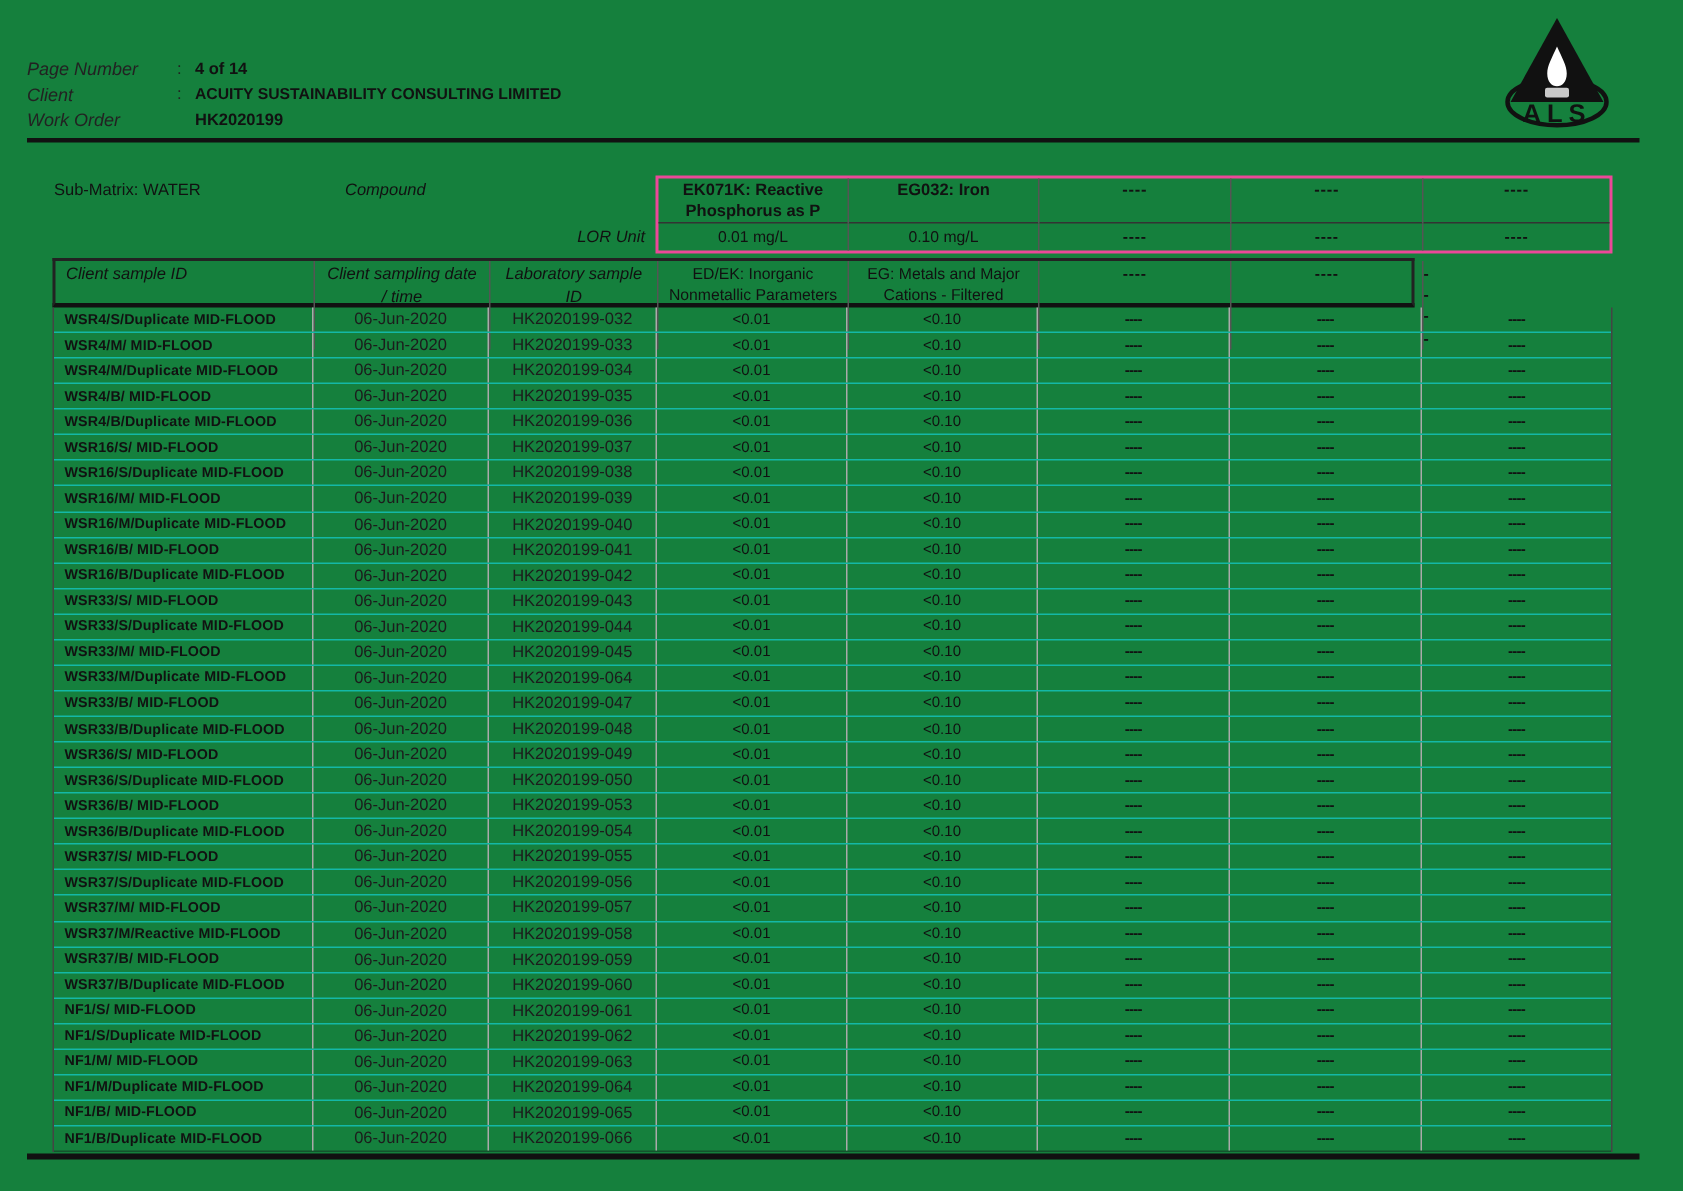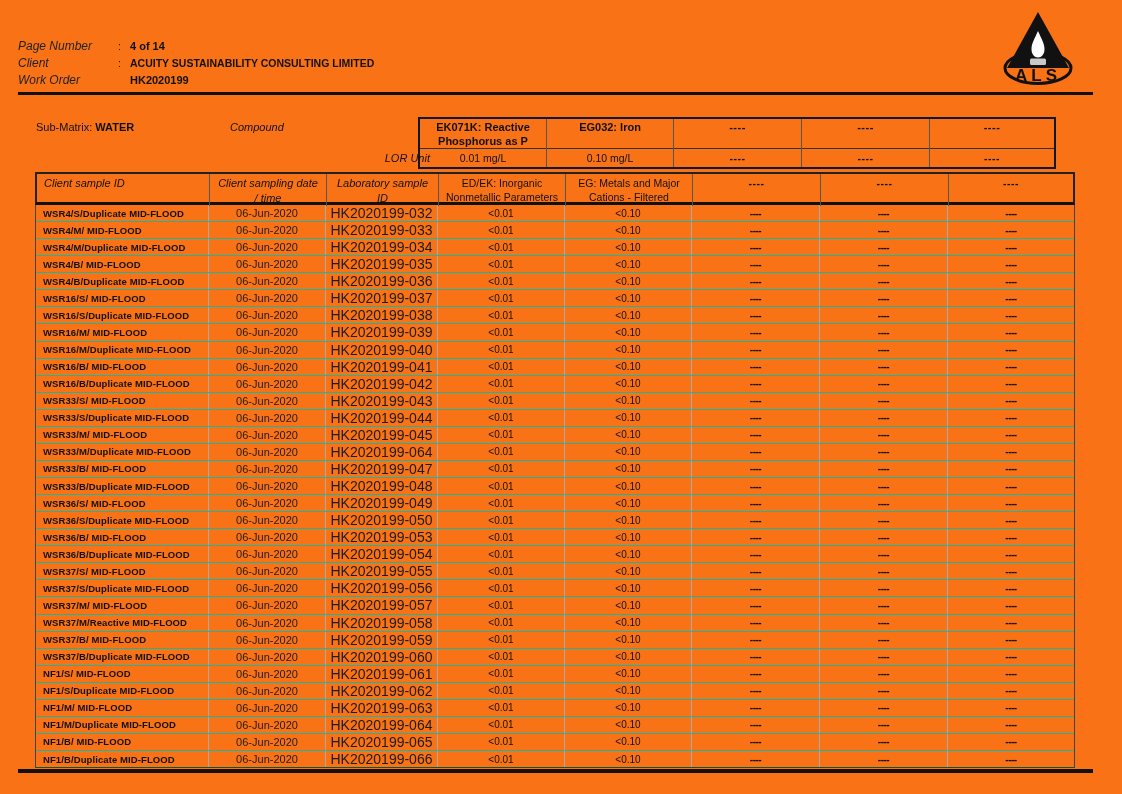--- a/index.html
+++ b/index.html
@@ -1,56 +1,56 @@
 <!DOCTYPE html>
 <html><head>
 <meta charset="utf-8">
 <title>ALS Report</title>
 <style>
   html,body{margin:0;padding:0;background:#fff;}
   #sheet{
-    position:relative;width:1122px;height:794px;background:#f97316;
+    position:relative;width:1122px;height:794px;background:#15803d;
     font-family:"Liberation Sans","DejaVu Sans",sans-serif;color:#111;
     overflow:hidden;
   }
   
   .pg-header{position:absolute;left:18px;top:37px;}
   .pg-row{display:flex;height:17px;align-items:center;}
   .pg-label{width:100px;font-style:italic;font-size:12px;color:#222;}
   .pg-colon{width:12px;font-size:11px;color:#222;}
   .pg-value{font-weight:bold;font-size:11px;color:#111;}
   .pg-value.caps{font-size:10.5px;}
   .logo{position:absolute;left:988px;top:10px;width:100px;height:78px;}
   .rule-top{position:absolute;left:18px;top:92px;width:1075px;height:3px;background:#111;}
   .rule-bottom{position:absolute;left:18px;top:769px;width:1075px;height:4px;background:#111;}
 
   
   .submatrix{position:absolute;left:36px;top:121px;font-size:11px;}
-  .submatrix b{font-weight:bold;}
+  .submatrix b{font-weight:normal;}
   .lbl-compound{position:absolute;left:230px;top:121px;width:200px;text-align:left;font-style:italic;font-size:11px;}
   .lbl-lor{position:absolute;left:230px;top:152px;width:200px;text-align:right;font-style:italic;font-size:11px;}
 
   
   .compound-box{
-    position:absolute;left:418px;top:117px;width:638px;height:52px;
-    box-sizing:border-box;border:2px solid #0f172a;
+    position:absolute;left:437px;top:117px;width:638px;height:52px;
+    box-sizing:border-box;border:2px solid #ec4899;
   }
   .comp-row{display:grid;grid-template-columns:127px 127px 128px 128px 1fr;height:30px;border-bottom:1px solid #333;box-sizing:border-box;}
   .lor-row{display:grid;grid-template-columns:127px 127px 128px 128px 1fr;height:18px;}
   .comp-cell{display:flex;align-items:flex-start;justify-content:center;text-align:center;
     font-weight:bold;font-size:11px;line-height:1.3;padding-top:1px;white-space:pre-line;
     border-right:1px solid #555;box-sizing:border-box;}
   .lor-cell{display:flex;align-items:center;justify-content:center;font-size:10.5px;
     border-right:1px solid #555;box-sizing:border-box;}
   .comp-cell:last-child,.lor-cell:last-child{border-right:none;}
   .dash-h{font-weight:bold;letter-spacing:0.5px;}
 
   
   .method-box{
-    position:absolute;left:35px;top:172px;width:1040px;height:33px;
+    position:absolute;left:35px;top:172px;width:908px;height:33px;
     box-sizing:border-box;border:2px solid #222;border-bottom:3px solid #111;
     display:grid;grid-template-columns:173px 117px 112px 127px 127px 128px 128px 1fr;
   }
   .mh-cell{display:flex;align-items:flex-start;justify-content:center;text-align:center;
     font-size:10.5px;line-height:1.35;padding-top:2px;white-space:pre-line;
     border-right:1px solid #555;box-sizing:border-box;}
   .mh-cell:last-child{border-right:none;}
   .mh-italic{font-style:italic;font-size:11px;}
   .mh-left{justify-content:flex-start;text-align:left;padding-left:7px;}
 
@@ -61,21 +61,21 @@
     display:flex;flex-direction:column;
   }
   .trow{flex:1;display:grid;grid-template-columns:173px 117px 112px 127px 127px 128px 128px 1fr;
     border-bottom:1px solid #14b8a6;box-sizing:border-box;}
   .trow:last-child{border-bottom:1px solid #14532d;}
   .tcell{display:flex;align-items:center;justify-content:center;
     border-right:1px solid #aaa;box-sizing:border-box;overflow:hidden;}
   .tcell:last-child{border-right:none;}
   .c-id{justify-content:flex-start;padding-left:7px;font-weight:bold;font-size:9.5px;letter-spacing:0.1px;}
   .c-date{font-size:11px;color:#1c1c1c;}
-  .c-lab{font-size:14px;color:#1c1c1c;}
+  .c-lab{font-size:11px;color:#1c1c1c;}
   .c-val{font-size:10px;}
   .c-dash{font-weight:bold;font-size:10px;letter-spacing:-0.5px;}
 </style>
 </head>
 <body>
 
 <div id="sheet">
 
   <div class="pg-header">
     <div class="pg-row">

